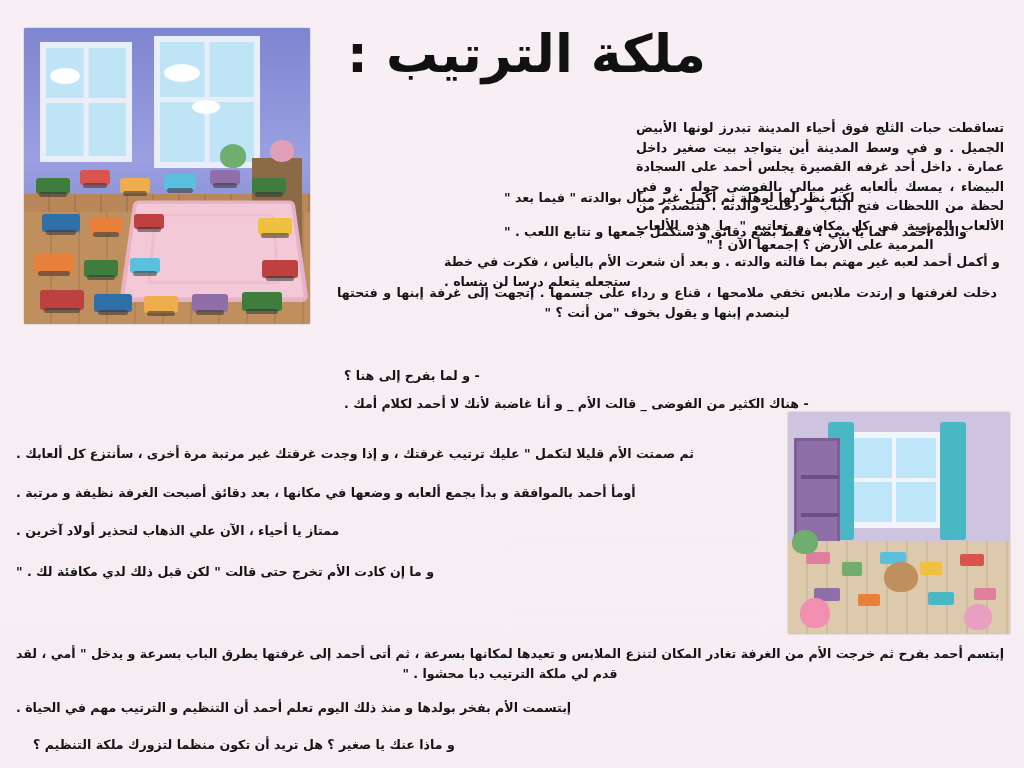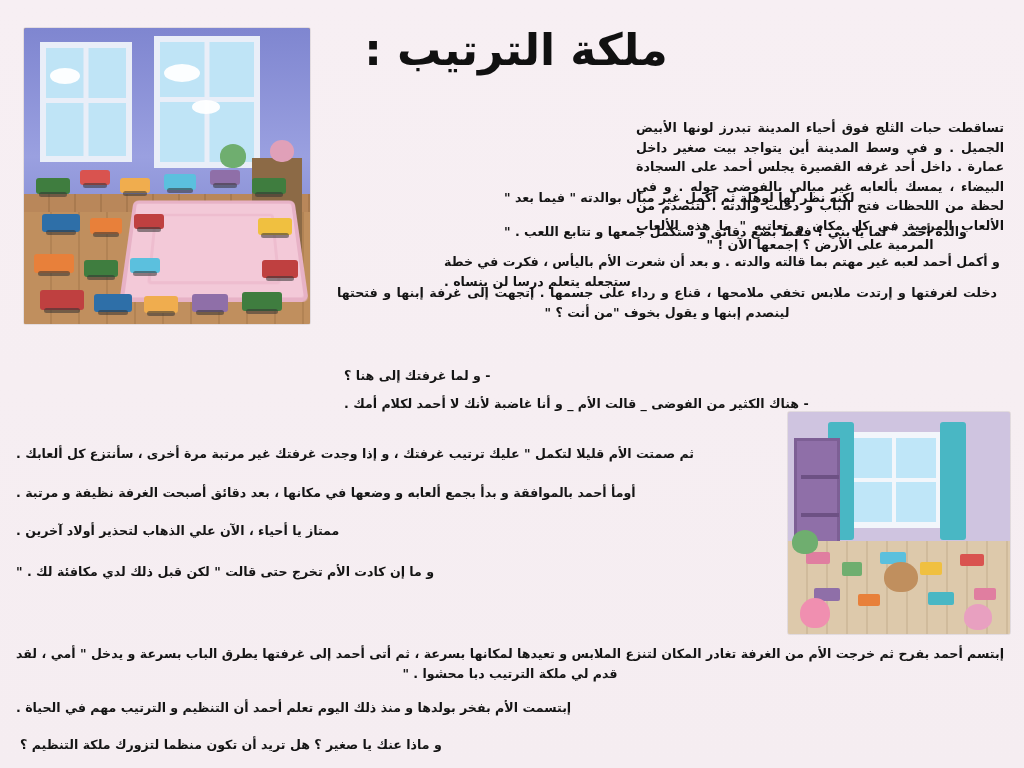--- a/index.html
+++ b/index.html
@@ -21,22 +21,21 @@
     height: 768px;
     background: linear-gradient(180deg, #f7eff3 0%, #f5edf1 100%);
   }
 
   
   .title {
     position: absolute;
     top: 26px;
     right: 318px;
     width: 380px;
-    text-align: center;
-    font-size: 44px;
+    font-size: 52px;
     font-weight: bold;
     color: #111111;
     letter-spacing: 0px;
     direction: rtl;
     line-height: 1.1;
   }
 
   
   .illus-top {
     position: absolute;
@@ -85,21 +84,21 @@
   .p6  { top: 337px;  right: 20px;  width: 660px; }
   .p7  { top: 366px;  right: 20px;  width: 660px; }
   .p8  { top: 394px;  right: 20px;  width: 660px; }
   .p9  { top: 444px;  right: 248px; width: 760px; }
   .p10 { top: 483px;  right: 248px; width: 760px; }
   .p11 { top: 521px;  right: 248px; width: 760px; }
   .p12 { top: 562px;  right: 248px; width: 760px; }
   .p13 { top: 608px;  right: 248px; width: 760px; }
   .p14 { top: 644px;  right: 20px;  width: 988px; }
   .p15 { top: 698px;  right: 20px;  width: 988px; }
-  .p16 { top: 735px;  right: 16px;  width: 988px; }
+  .p16 { top: 735px;  right: 3px;  width: 988px; }
 
   
   .room1 { position:absolute; inset:0; background:#b98c63; }
   .room1 .wall-shade {
     position:absolute; left:0; top:0; width:100%; height:62%;
     background:linear-gradient(180deg,#7f86d0 0%, #9aa0e0 70%, #8b92d6 100%);
   }
   .room1 .floor {
     position:absolute; left:0; top:62%; width:100%; height:38%;
     background:
@@ -249,21 +248,21 @@
       <div class="plush" style="left:176px;top:192px;width:28px;height:26px;background:#e8a0c0;"></div>
       <div class="plush" style="left:4px;top:118px;width:26px;height:24px;background:#6fae6f;"></div>
     </div>
   </div>
 
   <div class="para justify p1">تساقطت حبات الثلج فوق أحياء المدينة تبدرز لونها الأبيض الجميل . و في وسط المدينة أين يتواجد بيت صغير داخل عمارة . داخل أحد غرفه القصيرة يجلس أحمد على السجادة البيضاء ، يمسك بألعابه غير مبالي بالفوضى حوله . و في لحظة من اللحظات فتح الباب و دخلت والدته . لتنصدم من الألعاب المرمية في كل مكان و تعاتبه " ما هذه الألعاب المرمية على الأرض ؟ إجمعها الآن ! "</div>
   <div class="para p2">لكنه نظر لها لوهلة ثم أكمل غير مبال بوالدته " فيما بعد "</div>
   <div class="para p3">والدة أحمد " لما يا بني ؟ فقط بضع دقائق و ستكمل جمعها و تتابع اللعب . "</div>
   <div class="para p4">و أكمل أحمد لعبه غير مهتم بما قالته والدته . و بعد أن شعرت الأم باليأس ، فكرت في خطة ستجعله يتعلم درسا لن ينساه .</div>
   <div class="para justify p5">دخلت لغرفتها و إرتدت ملابس تخفي ملامحها ، قناع و رداء على جسمها . إتجهت إلى غرفة إبنها و فتحتها لينصدم إبنها و يقول بخوف "من أنت ؟ "</div>
-  <div class="para p7">- و لما غرفتك إلى هنا ؟</div>
+  <div class="para p7">- و لما بفرح إلى هنا ؟</div>
   <div class="para p8">- هناك الكثير من الفوضى _ قالت الأم _ و أنا غاضبة لأنك لا أحمد لكلام أمك .</div>
   <div class="para p9">ثم صمتت الأم قليلا لتكمل " عليك ترتيب غرفتك ، و إذا وجدت غرفتك غير مرتبة مرة أخرى ، سأنتزع كل ألعابك .</div>
   <div class="para p10">أومأ أحمد بالموافقة و بدأ بجمع ألعابه و وضعها في مكانها ، بعد دقائق أصبحت الغرفة نظيفة و مرتبة .</div>
   <div class="para p11">ممتاز يا أحياء ، الآن علي الذهاب لتحذير أولاد آخرين .</div>
   <div class="para p12">و ما إن كادت الأم تخرج حتى قالت " لكن قبل ذلك لدي مكافئة لك . "</div>
   <div class="para justify p14">إبتسم أحمد بفرح ثم خرجت الأم من الغرفة تغادر المكان لتنزع الملابس و تعيدها لمكانها بسرعة ، ثم أتى أحمد إلى غرفتها يطرق الباب بسرعة و يدخل " أمي ، لقد قدم لي ملكة الترتيب دبا محشوا . "</div>
   <div class="para p15">إبتسمت الأم بفخر بولدها و منذ ذلك اليوم تعلم أحمد أن التنظيم و الترتيب مهم في الحياة .</div>
   <div class="para p16">و ماذا  عنك يا صغير ؟ هل تريد أن تكون منظما لتزورك ملكة التنظيم ؟</div>
 
 </div>

